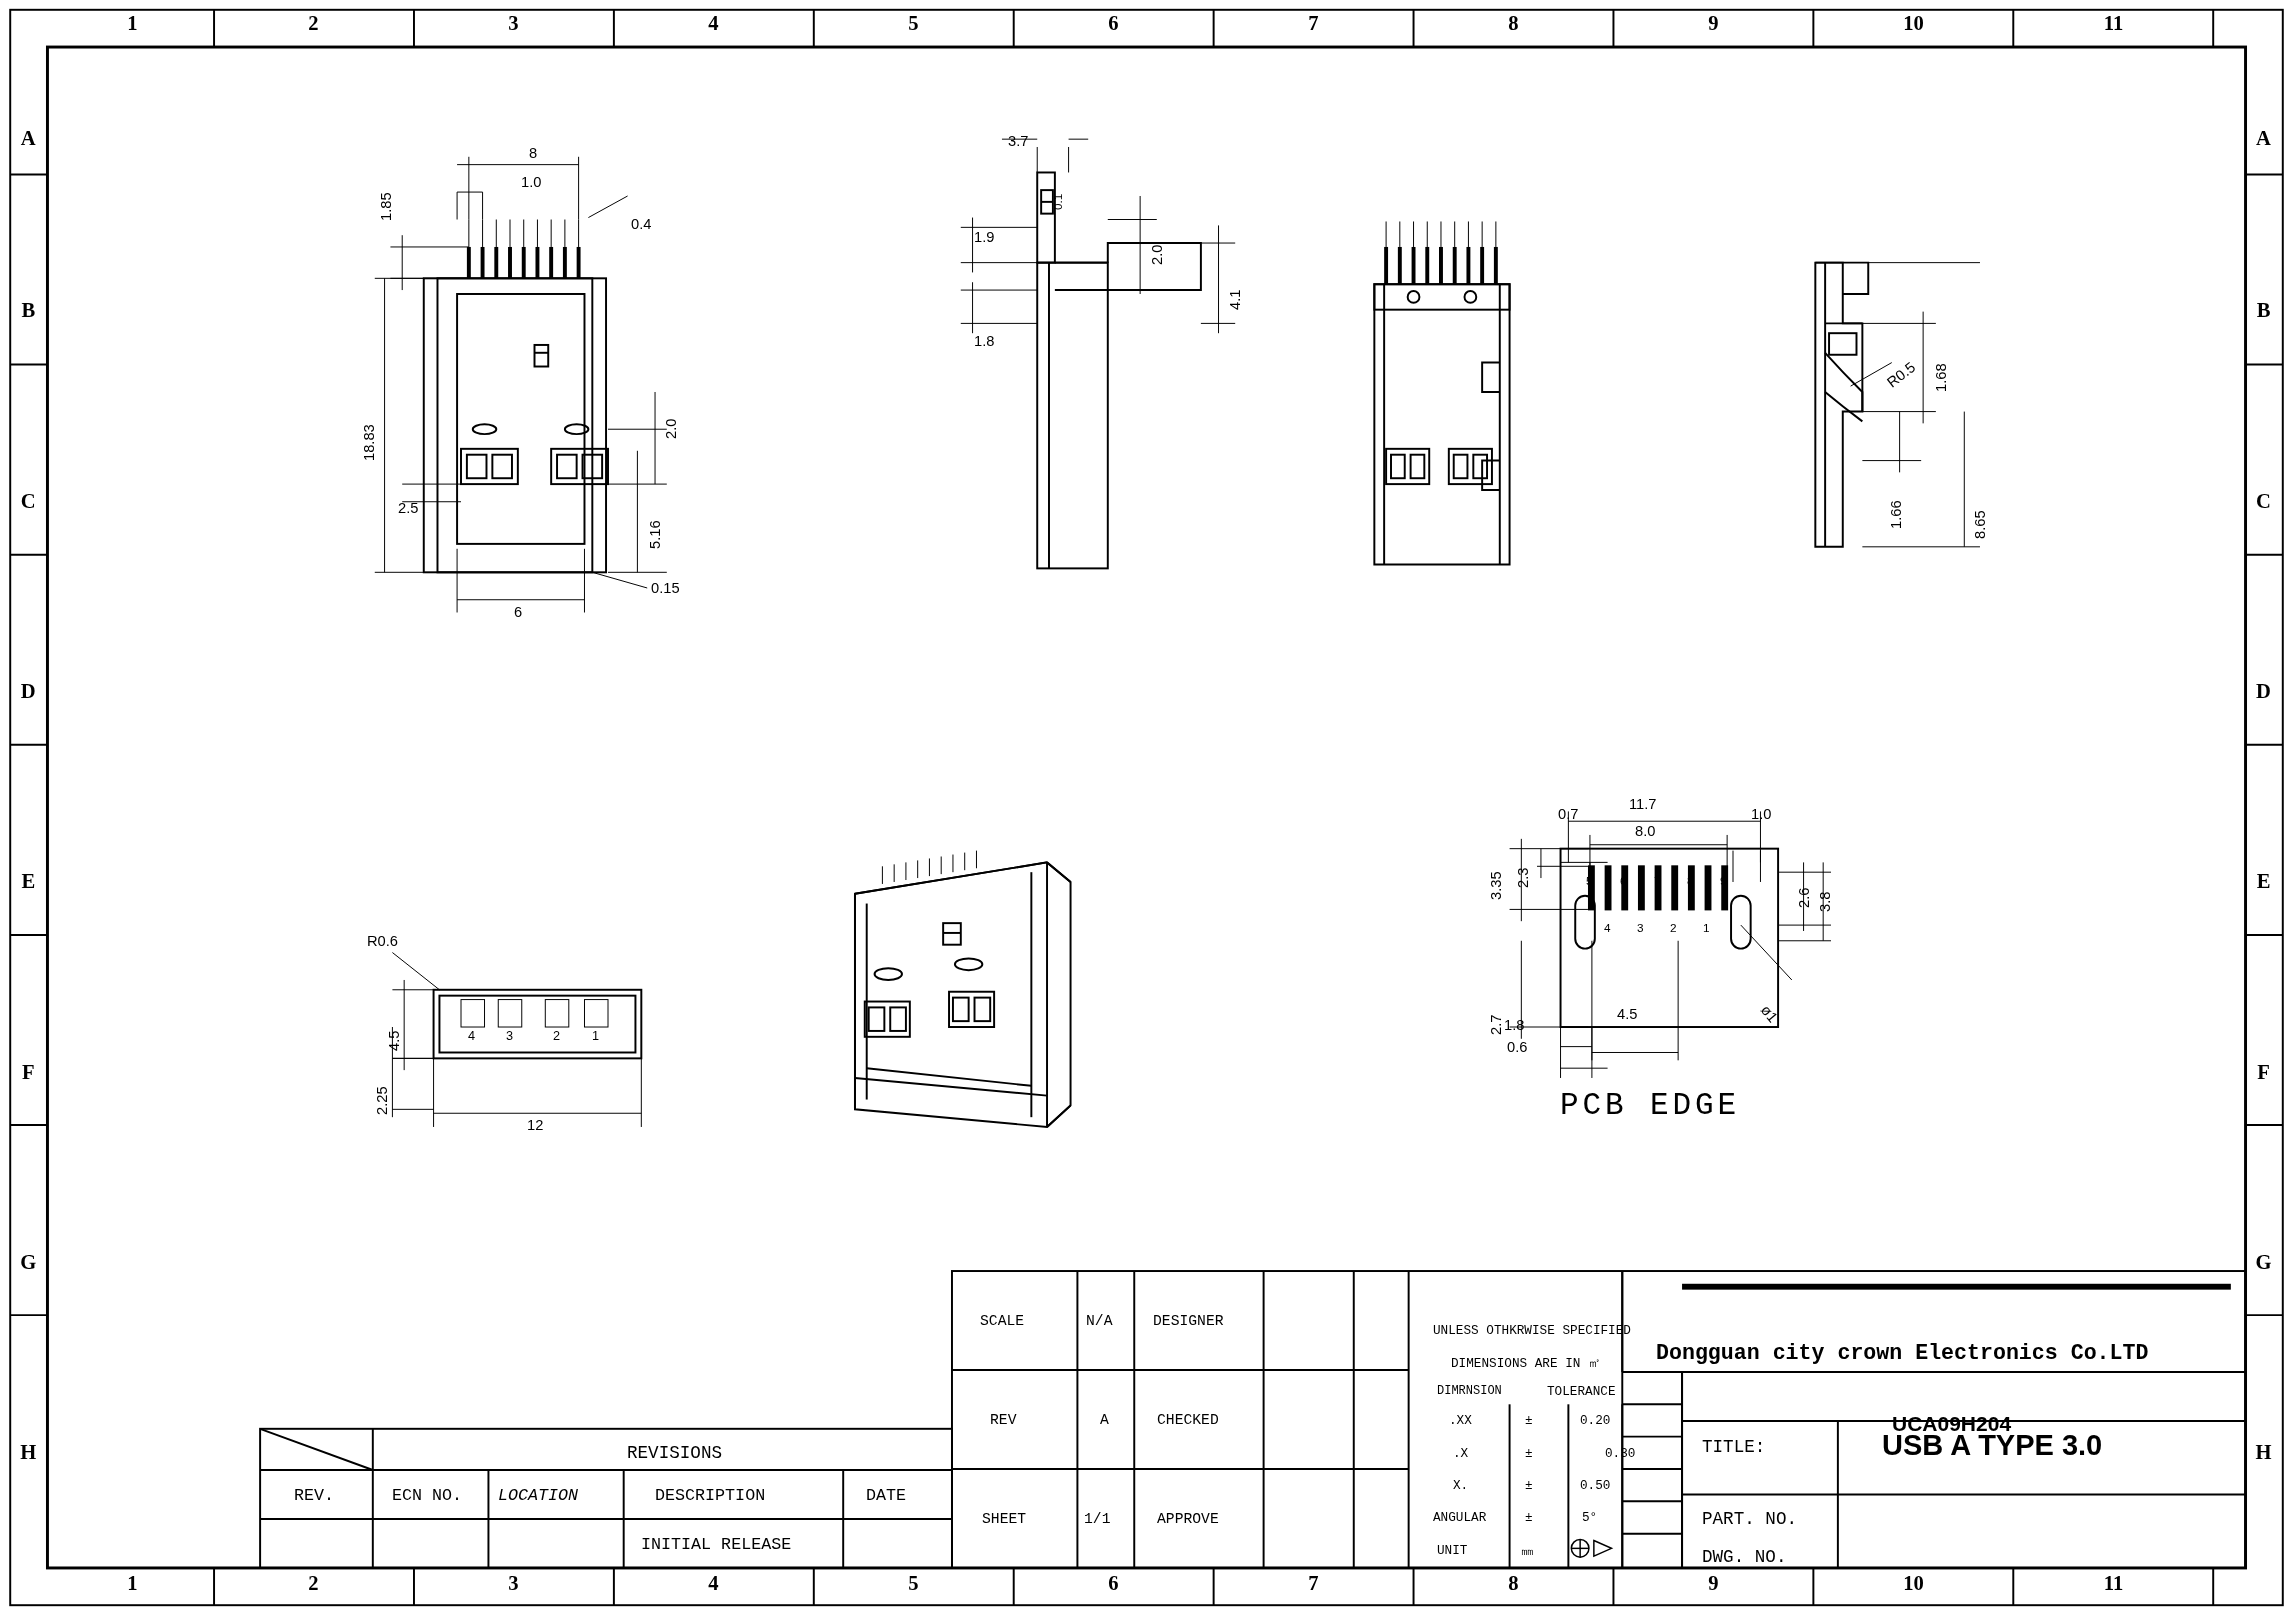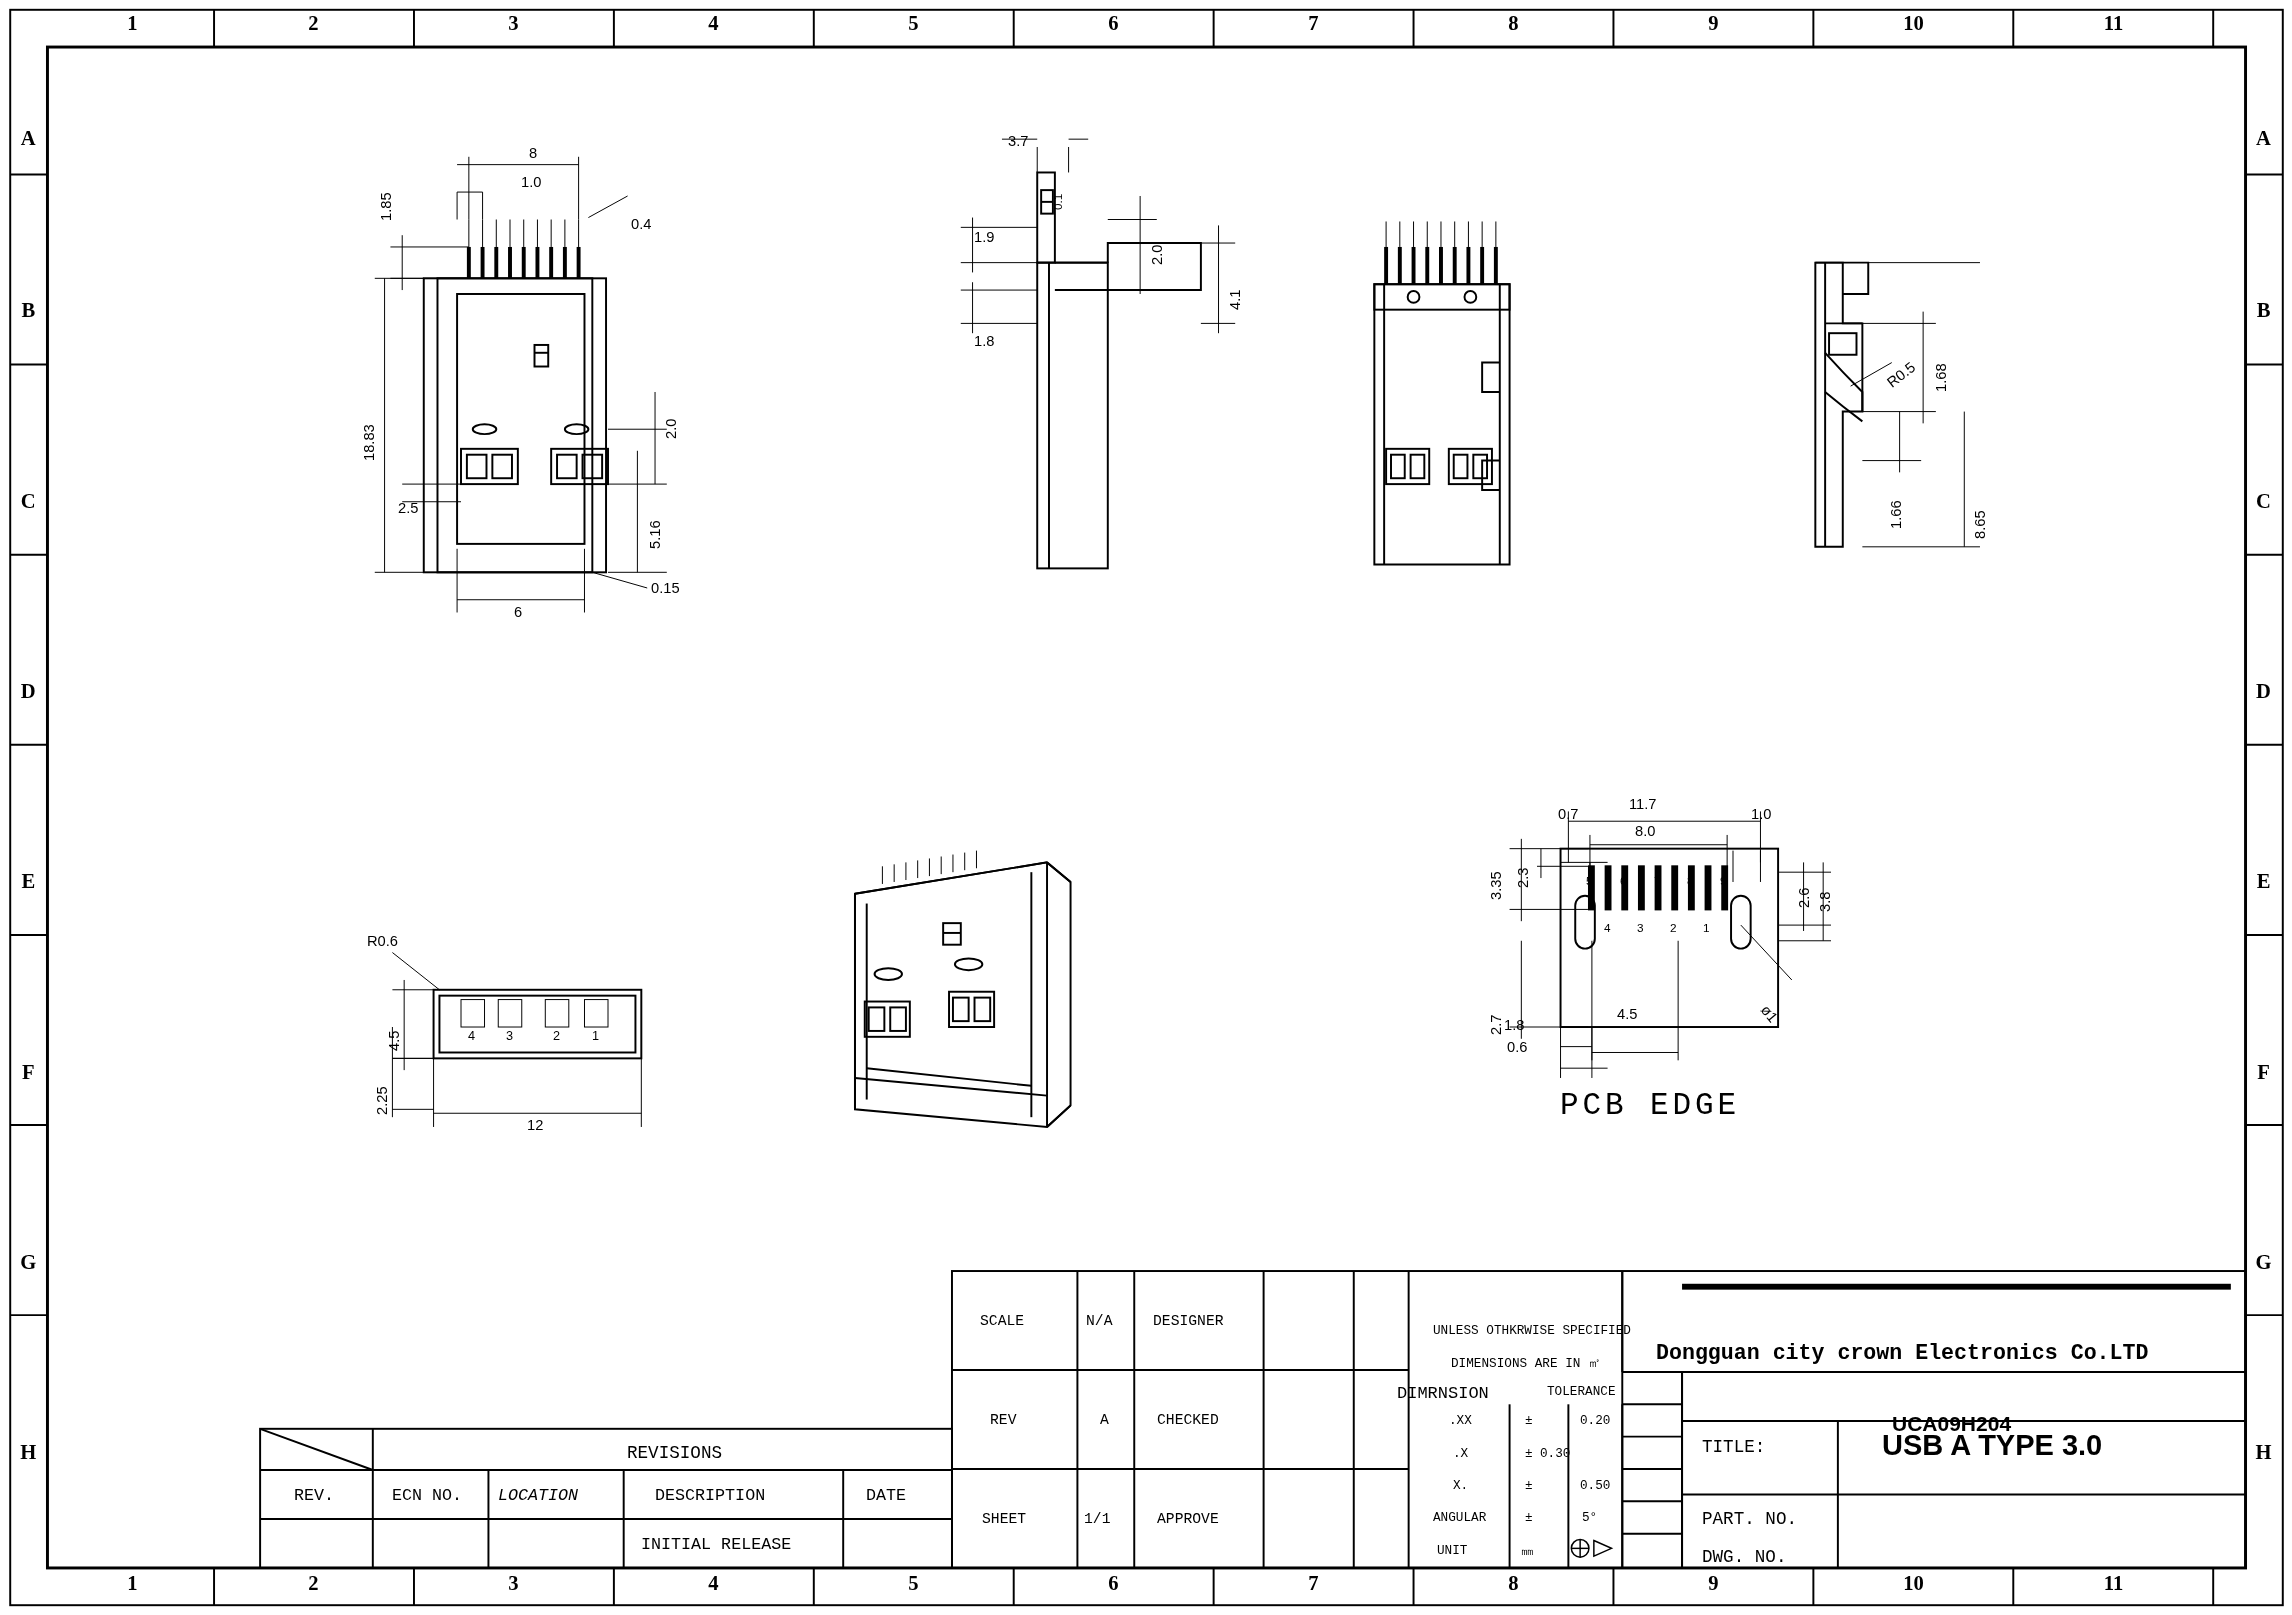--- a/index.html
+++ b/index.html
@@ -540,30 +540,30 @@
   <div class="tb" style="left:1157px;top:1412px;">CHECKED</div>
   <div class="tb" style="left:1274px;top:1412px;"></div>
   <div class="tb" style="left:982px;top:1511px;">SHEET</div>
   <div class="tb" style="left:1084px;top:1511px;">1/1</div>
   <div class="tb" style="left:1157px;top:1511px;">APPROVE</div>
   <div class="tb" style="left:1274px;top:1511px;"></div>
 
   <div class="tb" style="left:1433px;top:1323px;font-size:12.7px;">UNLESS OTHKRWISE SPECIFIED</div>
   <div class="tb" style="left:1451px;top:1355px;font-size:12.7px;">DIMENSIONS ARE IN ㎡</div>
 
-  <div class="tb" style="left:1397px;top:1384px;font-size:17px;">DIMRNSION</div>
+  <div class="tb" style="left:1437px;top:1384px;font-size:12px;">DIMRNSION</div>
   <div class="tb" style="left:1547px;top:1384px;font-size:12.7px;">TOLERANCE</div>
 
   <div class="tb" style="left:1449px;top:1413px;font-size:12.7px;">.XX</div>
   <div class="tb" style="left:1525px;top:1413px;font-size:12.7px;">±</div>
   <div class="tb" style="left:1580px;top:1413px;font-size:12.7px;">0.20</div>
 
   <div class="tb" style="left:1453px;top:1446px;font-size:12.7px;">.X</div>
   <div class="tb" style="left:1525px;top:1446px;font-size:12.7px;">±</div>
-  <div class="tb" style="left:1540px;top:1446px;font-size:12.7px;">0.30</div>
+  <div class="tb" style="left:1605px;top:1446px;font-size:12.7px;">0.30</div>
 
   <div class="tb" style="left:1453px;top:1478px;font-size:12.7px;">X.</div>
   <div class="tb" style="left:1525px;top:1478px;font-size:12.7px;">±</div>
   <div class="tb" style="left:1580px;top:1478px;font-size:12.7px;">0.50</div>
 
   <div class="tb" style="left:1433px;top:1510px;font-size:12.7px;">ANGULAR</div>
   <div class="tb" style="left:1525px;top:1510px;font-size:12.7px;">±</div>
   <div class="tb" style="left:1582px;top:1510px;font-size:12.7px;">5°</div>
 
   <div class="tb" style="left:1437px;top:1543px;font-size:12.7px;">UNIT</div>

